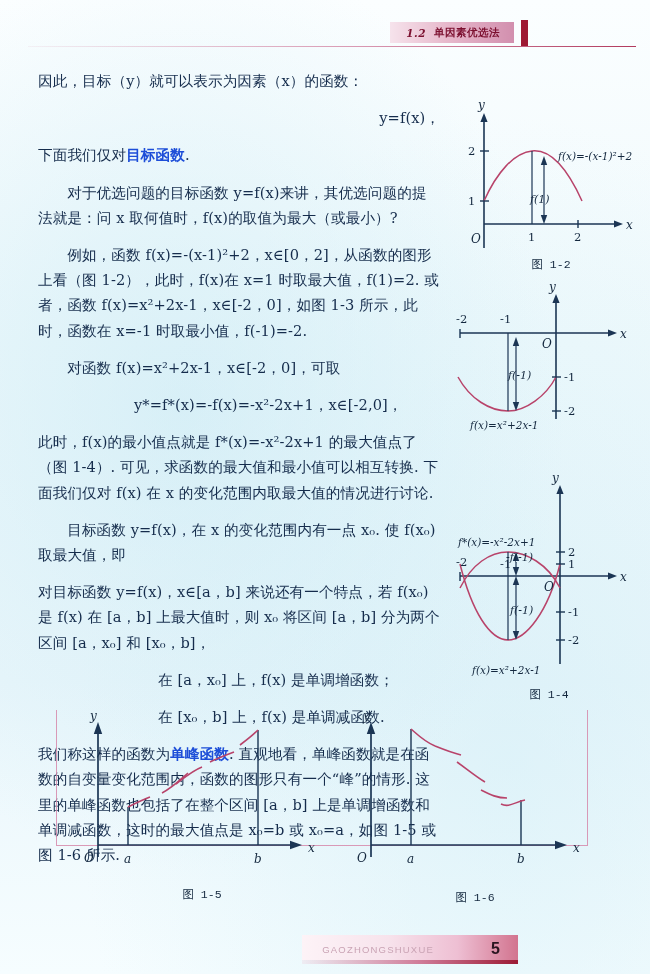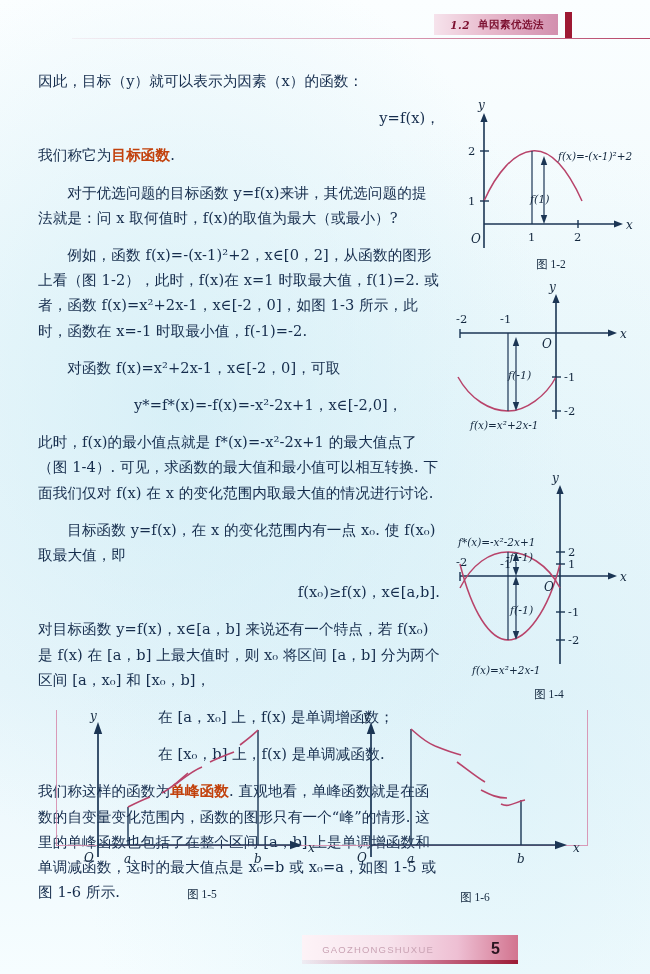--- a/index.html
+++ b/index.html
@@ -15,21 +15,21 @@
   .paper-tint{
     position:absolute;inset:0;
     background:
       radial-gradient(ellipse at 28% 42%, rgba(198,232,243,.55) 0%, rgba(198,232,243,0) 58%),
       radial-gradient(ellipse at 78% 78%, rgba(205,236,245,.45) 0%, rgba(205,236,245,0) 60%),
       linear-gradient(180deg,#fbfeff 0%,#eef9fc 35%,#e9f6fb 70%,#f6fdff 100%);
     pointer-events:none;
   }
 
   
-  .header{position:absolute;left:0;top:0;width:540px;height:46px;margin-left:44px;}
+  .header{position:absolute;left:0;top:8px;width:540px;height:46px;}
   .header-tab{
     position:absolute;right:26px;top:14px;height:20px;
     padding:1px 14px 0 16px;
     background:linear-gradient(90deg,#f6e3ec 0%,#e7b9cc 45%,#d28fae 100%);
     color:#7c1030;font-weight:bold;font-size:10.5px;letter-spacing:.5px;
     font-family:"DejaVu Serif","Liberation Serif",serif;
     display:flex;align-items:center;gap:8px;white-space:nowrap;
   }
   .header-tab .sec{font-style:italic;}
   .header-bar{position:absolute;right:12px;top:12px;width:7px;height:26px;background:#9e1933;}
@@ -43,27 +43,27 @@
     position:absolute;left:26px;top:56px;width:426px;
     font-size:14.6px;line-height:25.2px;
     letter-spacing:.1px;
     color:#152c4c;
   }
   .textcol p{margin:12px;}
   .ind{text-indent:2em;}
   .ctr{text-align:right;}
   .ctr-l{display:block;padding-left:96px;}
   .ctr-m{display:block;padding-left:120px;}
-  .hl{color:#c2410c;font-weight:bold;text-align:center;}
+  .hl{color:#1d4ed8;font-weight:bold;text-align:center;}
 
   
   .fig{position:absolute;}
   .figcap{
     text-align:center;font-size:11.5px;color:#14283f;
-    font-family:Liberation Serif, serif;
+    font-family:Liberation Mono, monospace;
     margin-top:1px;
   }
   .fig svg{display:block;}
 
   
   .bottomblock{
     position:absolute;left:56px;top:710px;width:530px;height:135px;
     border:1px solid rgba(214,136,170,.85);
     border-top:none;border-right:1px solid rgba(214,136,170,.85);
   }
@@ -104,38 +104,37 @@
   <div class="header-rule"></div>
 </div>
 
 <div class="textcol">
 
   <p>因此，目标（y）就可以表示为因素（x）的函数：</p>
 
   <p class="ctr">y=f(x)，</p>
 
   <p>
-    <span>我们称它为</span><span class="hl">目标函数</span><span>.</span>
+    <span>下面我们仅对</span><span class="hl">目标函数</span><span>.</span>
   </p>
 
   <p class="ind">对于优选问题的目标函数 y=f(x)来讲，其优选问题的提法就是：问 x 取何值时，f(x)的取值为最大（或最小）?</p>
 
   <p class="ind">例如，函数 f(x)=-(x-1)²+2，x∈[0，2]，从函数的图形上看（图 1-2），此时，f(x)在 x=1 时取最大值，f(1)=2. 或者，函数 f(x)=x²+2x-1，x∈[-2，0]，如图 1-3 所示，此时，函数在 x=-1 时取最小值，f(-1)=-2.</p>
 
   <p class="ind">对函数 f(x)=x²+2x-1，x∈[-2，0]，可取</p>
 
   <p>
       <span class="ctr-l">y*=f*(x)=-f(x)=-x²-2x+1，x∈[-2,0]，</span>
     </p>
 
   <p>此时，f(x)的最小值点就是 f*(x)=-x²-2x+1 的最大值点了（图 1-4）. 可见，求函数的最大值和最小值可以相互转换. 下面我们仅对 f(x) 在 x 的变化范围内取最大值的情况进行讨论.</p>
 
   <p class="ind">目标函数 y=f(x)，在 x 的变化范围内有一点 x₀. 使 f(x₀)取最大值，即</p>
 
-  <p class="ctr">f(x₀)≥f(x)，x∈[a,b].</p>
 
   <p>对目标函数 y=f(x)，x∈[a，b] 来说还有一个特点，若 f(x₀)是 f(x) 在 [a，b] 上最大值时，则 x₀ 将区间 [a，b] 分为两个区间 [a，x₀] 和 [x₀，b]，</p>
 
   <p>
       <span class="ctr-m">在 [a，x₀] 上，f(x) 是单调增函数；</span>
     </p>
   <p>
       <span class="ctr-m">在 [x₀，b] 上，f(x) 是单调减函数.</span>
     </p>
 

